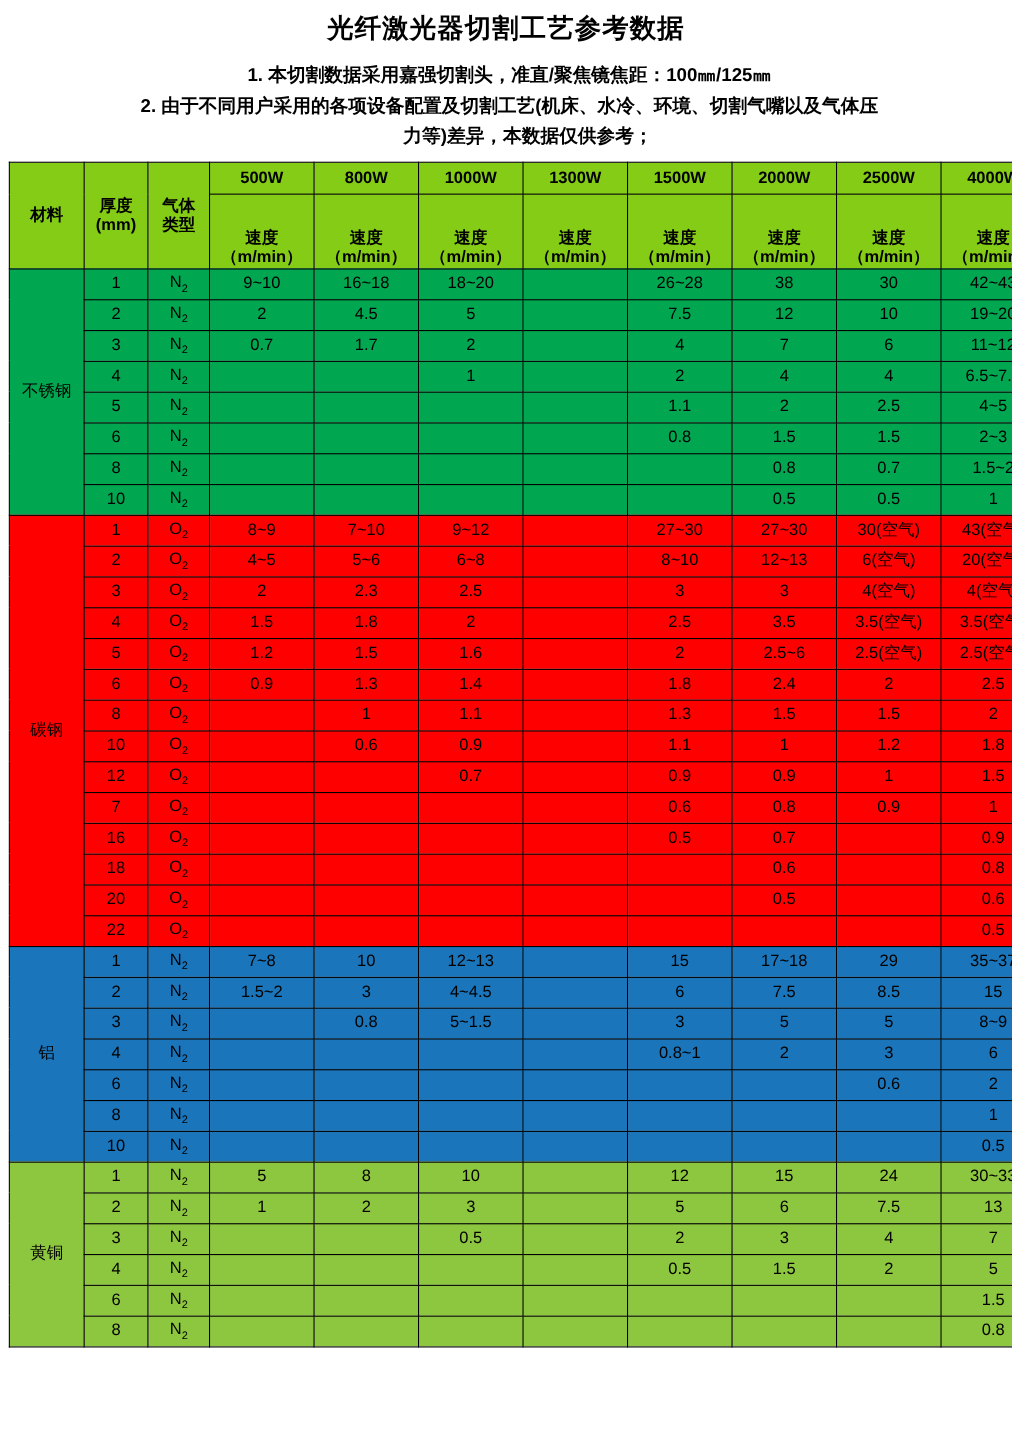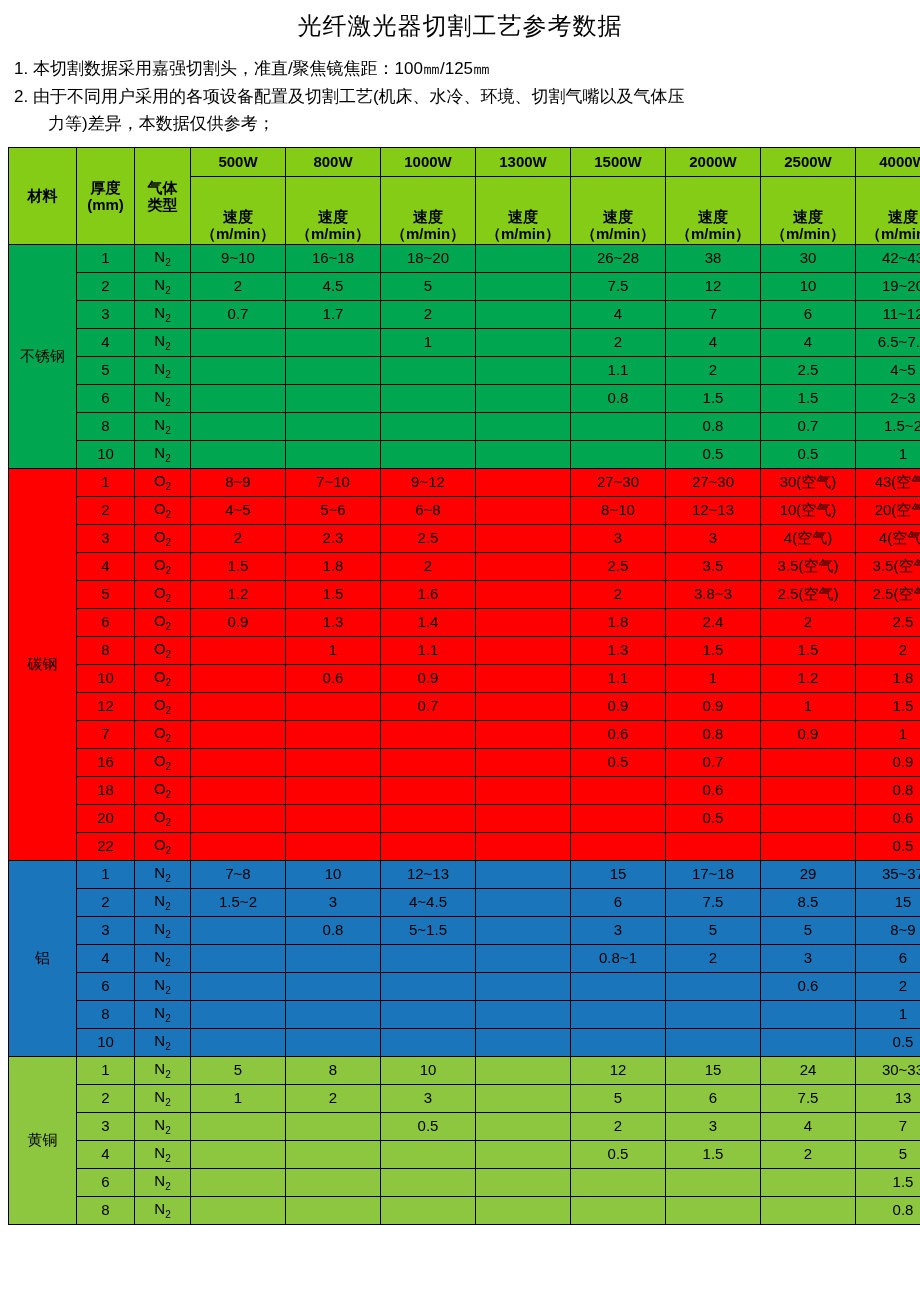--- a/index.html
+++ b/index.html
@@ -17,30 +17,31 @@
   .page {
     width: 920px;
     height: 1300px;
     position: relative;
     box-sizing: border-box;
     padding: 0 8px;
   }
   .doc-title {
     text-align: center;
     font-size: 24px;
-    font-weight: normal;
+    font-weight: bold;
     letter-spacing: 1px;
     margin: 10px 0 14px 0;
   }
   .note {
     font-size: 17px;
-    font-weight: normal;
+    font-weight: bold;
     line-height: 1.55;
     margin: 0 0 2px 0;
     padding-left: 6px;
+    text-align: center;
   }
   .note .indent {
     display: block;
     padding-left: 34px;
   }
   table.data {
     border-collapse: collapse;
     width: 904px;
     margin-top: 10px;
     table-layout: fixed;
@@ -285,21 +286,21 @@
         </tr>
         <tr class="r-cs">
           <td>2</td>
           <td class="gas">O<sub>2</sub></td>
           <td>4~5</td>
           <td>5~6</td>
           <td>6~8</td>
           <td></td>
           <td>8~10</td>
           <td>12~13</td>
-          <td>10(空气)</td>
+          <td>6(空气)</td>
           <td>20(空气)</td>
         </tr>
         <tr class="r-cs">
           <td>3</td>
           <td class="gas">O<sub>2</sub></td>
           <td>2</td>
           <td>2.3</td>
           <td>2.5</td>
           <td></td>
           <td>3</td>
@@ -320,21 +321,21 @@
           <td>3.5(空气)</td>
         </tr>
         <tr class="r-cs">
           <td>5</td>
           <td class="gas">O<sub>2</sub></td>
           <td>1.2</td>
           <td>1.5</td>
           <td>1.6</td>
           <td></td>
           <td>2</td>
-          <td>3.8~3</td>
+          <td>2.5~6</td>
           <td>2.5(空气)</td>
           <td>2.5(空气)</td>
         </tr>
         <tr class="r-cs">
           <td>6</td>
           <td class="gas">O<sub>2</sub></td>
           <td>0.9</td>
           <td>1.3</td>
           <td>1.4</td>
           <td></td>

